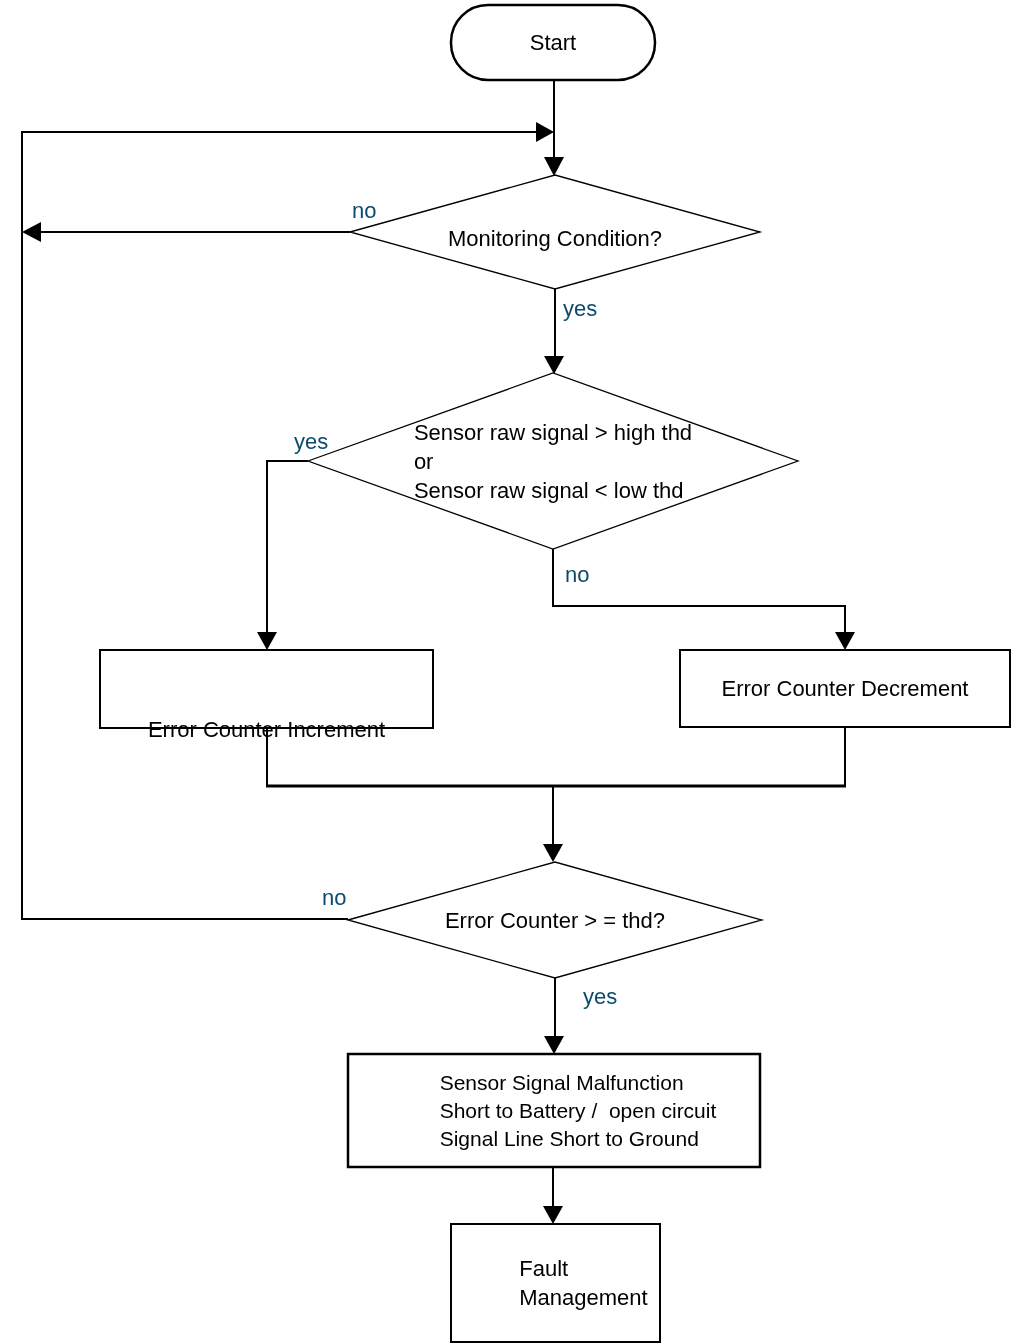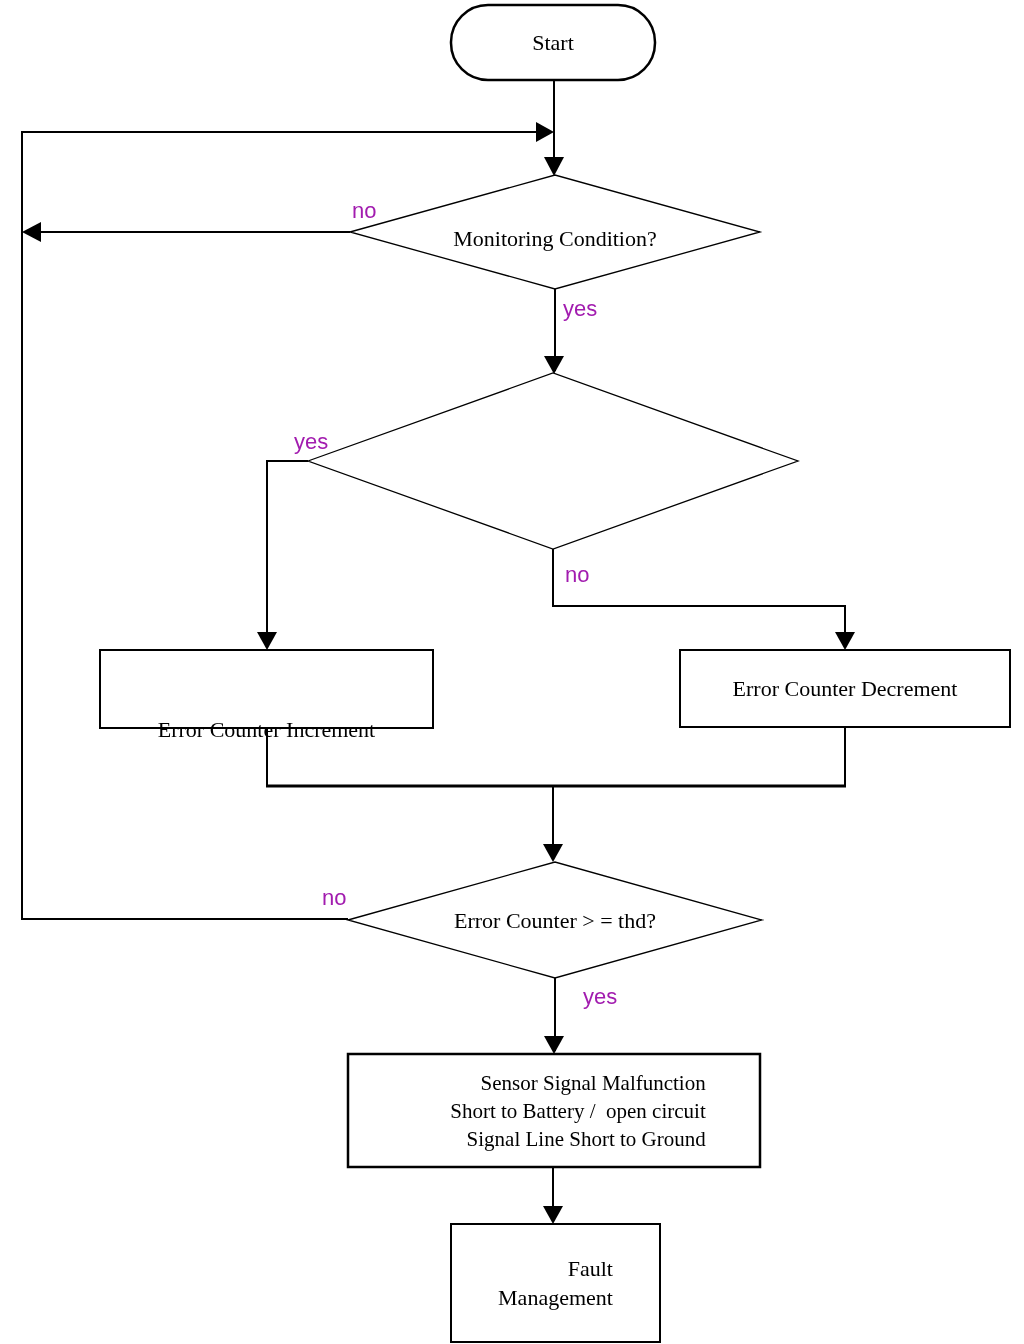--- a/index.html
+++ b/index.html
@@ -21,37 +21,36 @@
     left: 0;
     top: 0;
     width: 1024px;
     height: 1344px;
   }
   .node-label {
     position: absolute;
     display: flex;
     align-items: center;
     justify-content: center;
-    text-align: right;
+    text-align: left;
     font-size: 22px;
     line-height: 29px;
     white-space: pre-wrap;
     color: #000000;
-    font-family: Liberation Serif, serif;
   }
   .node-label.small {
     font-size: 21px;
     line-height: 28px;
     padding-left: 24px;
   }
   .edge-label {
     position: absolute;
     font-size: 22px;
     line-height: 24px;
-    color: #a21caf;
+    color: #0c4a6e;
     white-space: nowrap;
   }
 </style>
 </head>
 <body>
 
 <div class="canvas">
 
   <svg class="diagram-svg" viewBox="0 0 1024 1344">
 
@@ -99,32 +98,35 @@
 
     <rect x="348" y="1054" width="412" height="113" fill="#fff" stroke="#000" stroke-width="2.5"></rect>
 
     <rect x="451" y="1224" width="209" height="118" fill="#fff" stroke="#000" stroke-width="2"></rect>
   </svg>
 
   <div class="node-label" style="left:451px; top:5px; width:204px; height:75px;">Start</div>
 
   <div class="node-label" style="left:350px; top:181px; width:410px; height:114px;">Monitoring Condition?</div>
 
+  <div class="node-label" style="left:308px; top:373px; width:490px; height:176px;">Sensor raw signal &gt; high thd
+or
+Sensor raw signal &lt; low thd</div>
 
   <div class="node-label" style="left:100px; top:650px; width:333px; height:78px;margin-top:40px;">Error Counter Increment</div>
 
   <div class="node-label" style="left:680px; top:650px; width:330px; height:77px;">Error Counter Decrement</div>
 
   <div class="node-label" style="left:348px; top:862px; width:414px; height:116px;">Error Counter &gt; = thd?</div>
 
   <div class="node-label small" style="left:348px; top:1054px; width:412px; height:113px;">Sensor Signal Malfunction
 Short to Battery /  open circuit
 Signal Line Short to Ground</div>
 
-  <div class="node-label" style="left:451px; top:1224px; width:209px; height:118px;">Fault
+  <div class="node-label" style="left:451px; top:1224px; width:209px; height:118px;padding-left:28px;">Fault
 Management</div>
 
   <div class="edge-label" style="left:352px; top:199px;">no</div>
 
   <div class="edge-label" style="left:563px; top:297px;">yes</div>
 
   <div class="edge-label" style="left:294px; top:430px;">yes</div>
 
   <div class="edge-label" style="left:565px; top:563px;">no</div>
 

